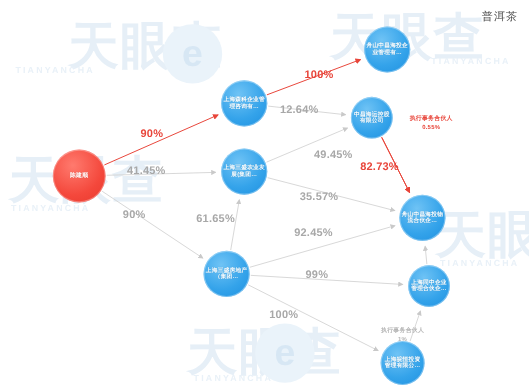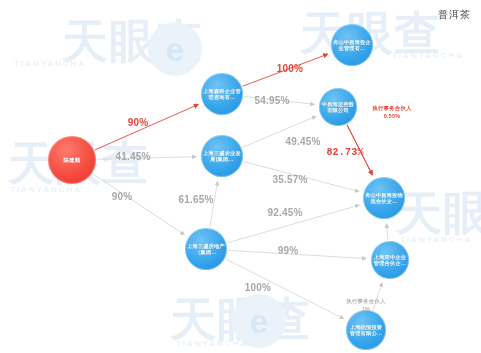--- a/index.html
+++ b/index.html
@@ -184,41 +184,41 @@
       <div class="edge-label" style="left: 133px; top: 156px; transform: translate(-50%, -50%);">
         <div>41.45%</div>
       </div>
       <div class="edge-label" style="left: 122px; top: 196px; transform: translate(-50%, -50%);">
         <div>90%</div>
       </div>
       <div class="edge-label hot" style="left: 290px; top: 68px; transform: translate(-50%, -50%);">
         <div>100%</div>
       </div>
       <div class="edge-label" style="left: 272px; top: 100px; transform: translate(-50%, -50%);">
-        <div>54.95%</div>
+        <div>12.64%</div>
       </div>
       <div class="edge-label" style="left: 303px; top: 141px; transform: translate(-50%, -50%);">
         <div>49.45%</div>
       </div>
       <div class="edge-label" style="left: 290px; top: 179px; transform: translate(-50%, -50%);">
         <div>35.57%</div>
       </div>
       <div class="edge-label" style="left: 196px; top: 199px; transform: translate(-50%, -50%);">
         <div>61.65%</div>
       </div>
       <div class="edge-label" style="left: 285px; top: 212px; transform: translate(-50%, -50%);">
         <div>92.45%</div>
       </div>
       <div class="edge-label" style="left: 288px; top: 250px; transform: translate(-50%, -50%);">
         <div>99%</div>
       </div>
       <div class="edge-label" style="left: 258px; top: 287px; transform: translate(-50%, -50%);">
         <div>100%</div>
       </div>
-      <div class="edge-label hot" style="left: 345px; top: 152px; transform: translate(-50%, -50%); font-family: Liberation Mono, monospace;">
+      <div class="edge-label hot" style="left: 345px; top: 152px; transform: translate(-50%, -50%);">
         <div>82.73%</div>
       </div>
       <div class="edge-label small two-line" style="left: 366px; top: 305px; transform: translate(-50%, -50%);">
         <div>执行事务合伙人</div>
         <div>1%</div>
       </div>
       <div class="edge-label hot small two-line" style="left: 392px; top: 112px; transform: translate(-50%, -50%);">
         <div>执行事务合伙人</div>
         <div>0.55%</div>
       </div>

